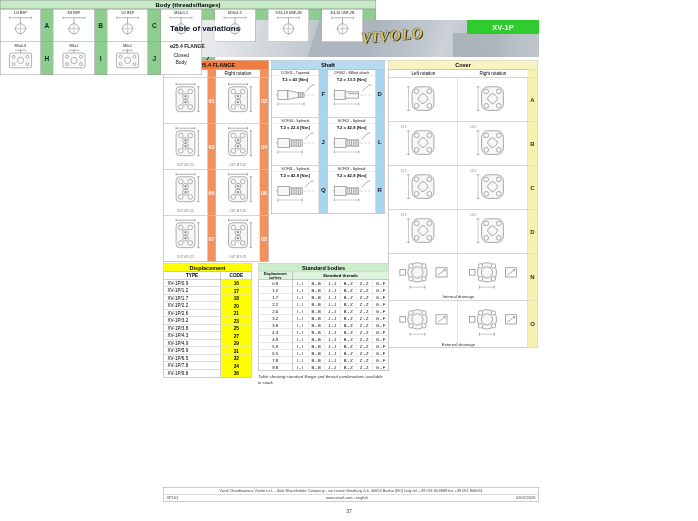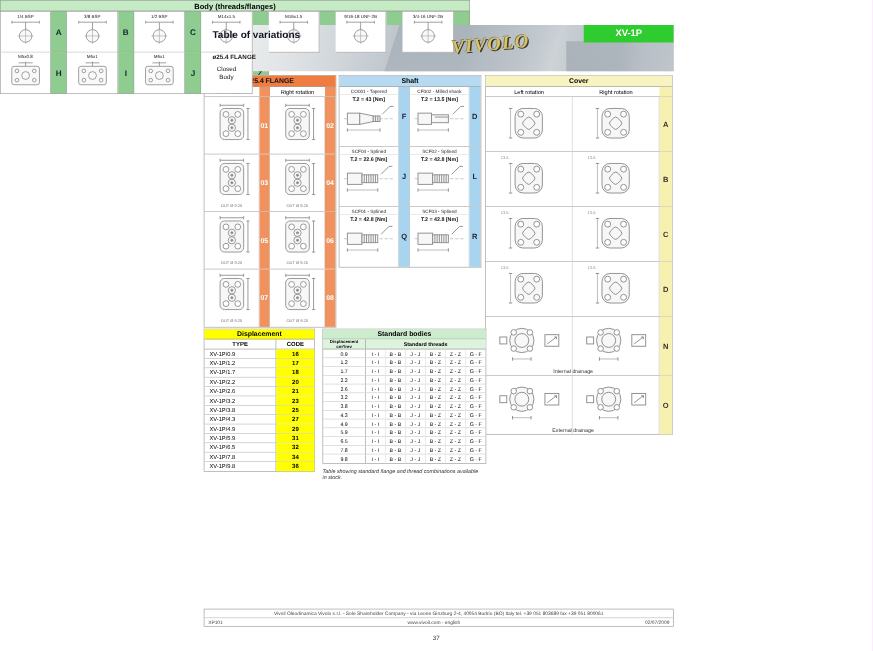--- a/index.html
+++ b/index.html
@@ -1,17 +1,17 @@
 <!DOCTYPE html>
 <html><head>
 <meta charset="utf-8">
 <style>
   html,body{margin:0;padding:0;background:#ffffff;}
   *{box-sizing:border-box;font-family:"Liberation Sans",sans-serif;}
-  #viewport{position:relative;width:698px;height:521px;overflow:hidden;background:#f0abfc;}
+  #viewport{position:relative;width:698px;height:521px;overflow:hidden;background:#a3a3a3;}
   #canvas{position:absolute;left:0;top:0;width:1396px;height:1042px;transform:scale(0.5);transform-origin:top left;background:#fff;}
 
   
   .banner{position:absolute;left:326px;top:40px;width:752px;height:74px;overflow:hidden;
     background:linear-gradient(100deg,#f0f1f2 0%,#e4e7e9 16%,#c3cad0 38%,#a8b1b9 55%,#cdd3d7 74%,#b2bac1 88%,#c8ced3 100%);}
   .banner:before{content:"";position:absolute;left:300px;top:-10px;width:260px;height:100px;background:linear-gradient(115deg,#9aa3ab 0%,#b8bfc6 60%,transparent 100%);transform:skewX(-18deg);opacity:.55;}
   .banner:after{content:"";position:absolute;left:580px;top:26px;width:180px;height:60px;background:linear-gradient(90deg,#8f98a1,#b5bcc3 70%);opacity:.5;}
   .banner-title{position:absolute;left:14px;top:8px;font-size:16px;font-weight:bold;color:#101322;z-index:3;}
   .banner-subtitle{position:absolute;left:14px;top:46px;font-size:10px;font-weight:bold;color:#1c1c1c;z-index:3;}
   .logo{position:absolute;left:396px;top:14px;font-size:30px;font-weight:bold;font-style:italic;

